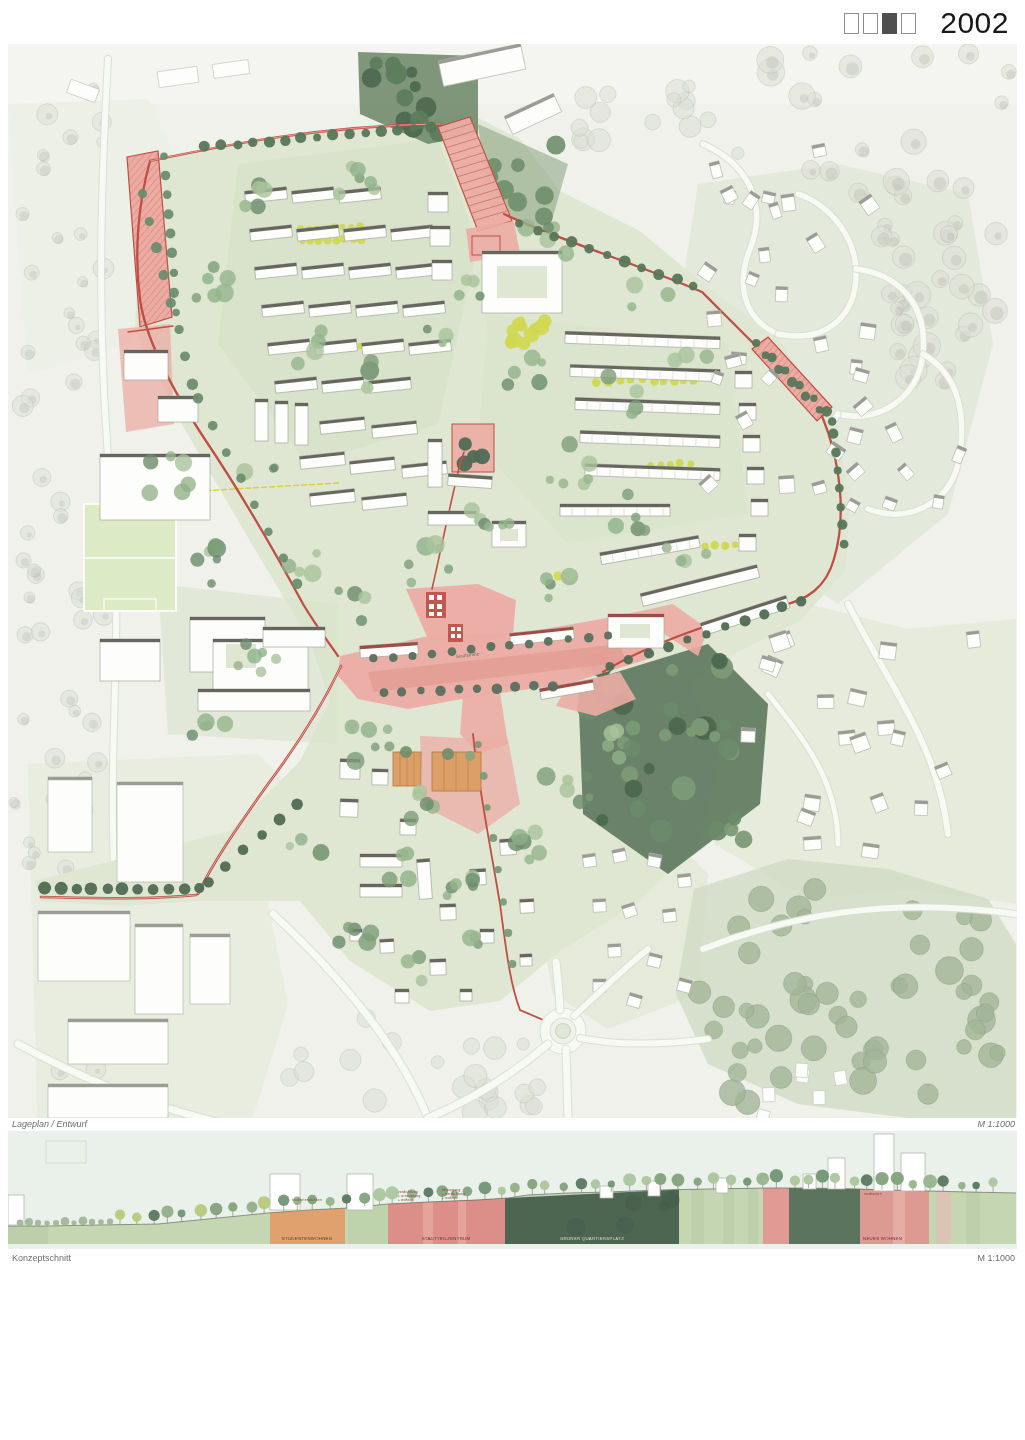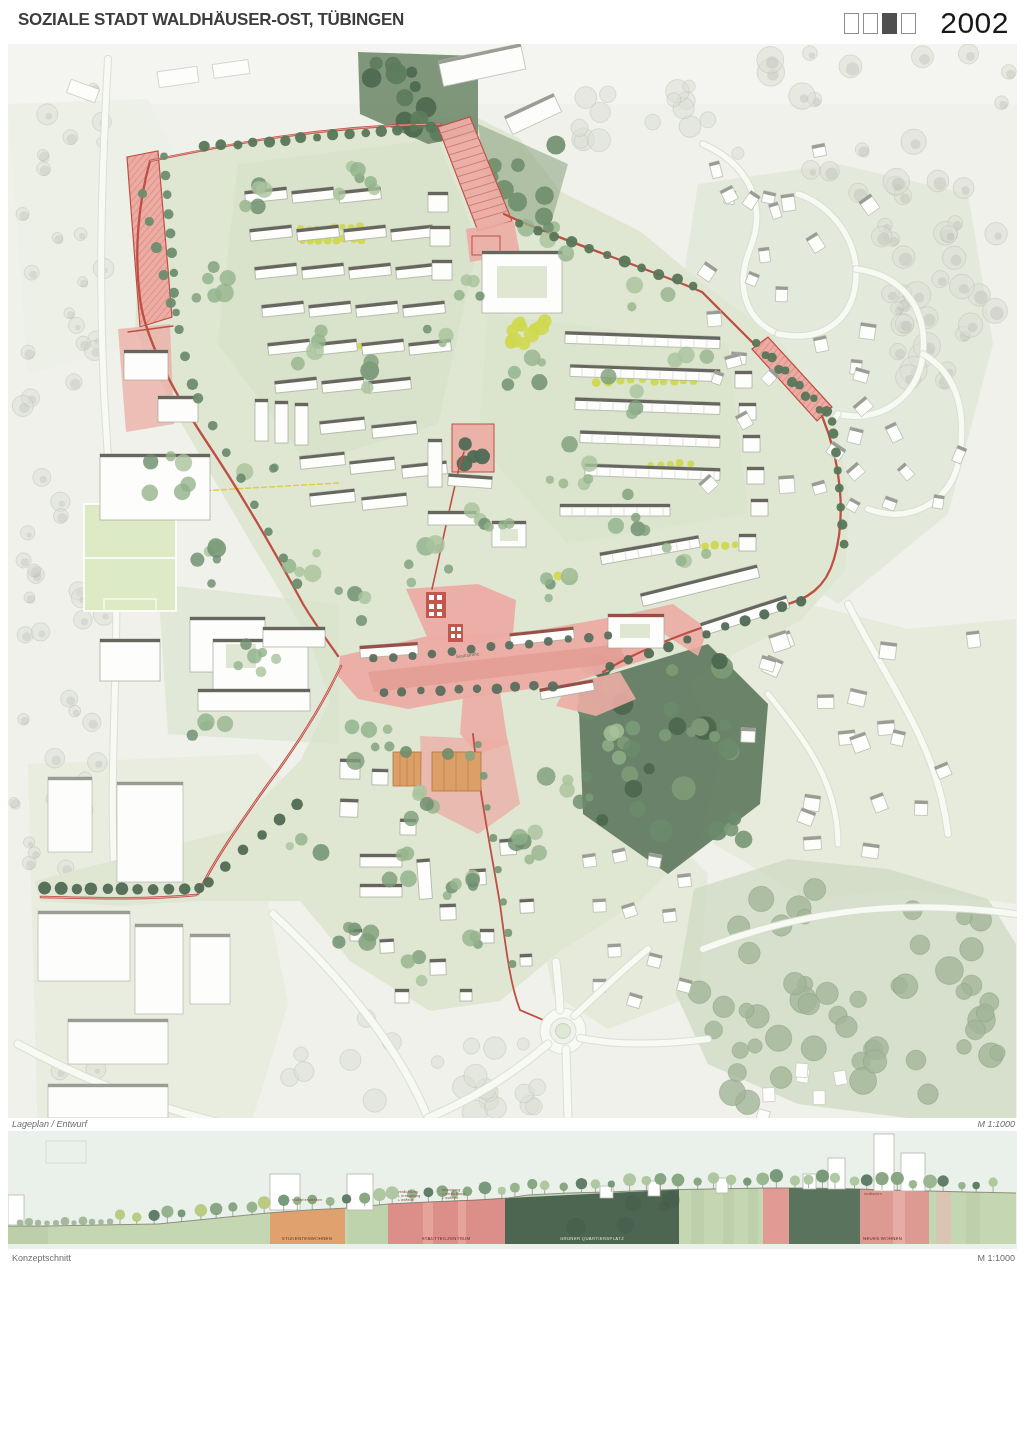--- a/index.html
+++ b/index.html
@@ -17,21 +17,20 @@
   .caption-row{position:absolute;left:12px;right:10px;display:flex;justify-content:space-between;font-size:9px;color:#6d6d6d;}
   #cap-map{top:1119px;font-style:italic;}
   #cap-sec{top:1253px;}
   .sec-wrap{position:absolute;left:8px;top:1131px;width:1009px;height:118px;}
 </style>
 </head>
 <body>
 
 <div class="board">
   <header>
-    <div class="title">SOZIALE STADT WALDHÄUSER-OST, TÜBINGEN</div>
     <div class="phase-wrap">
       <div class="phase-boxes" id="phase-boxes">
           <span class="sq"></span>
           <span class="sq"></span>
           <span class="sq filled"></span>
           <span class="sq"></span>
         </div>
       <div class="year">2002</div>
     </div>
   </header>

